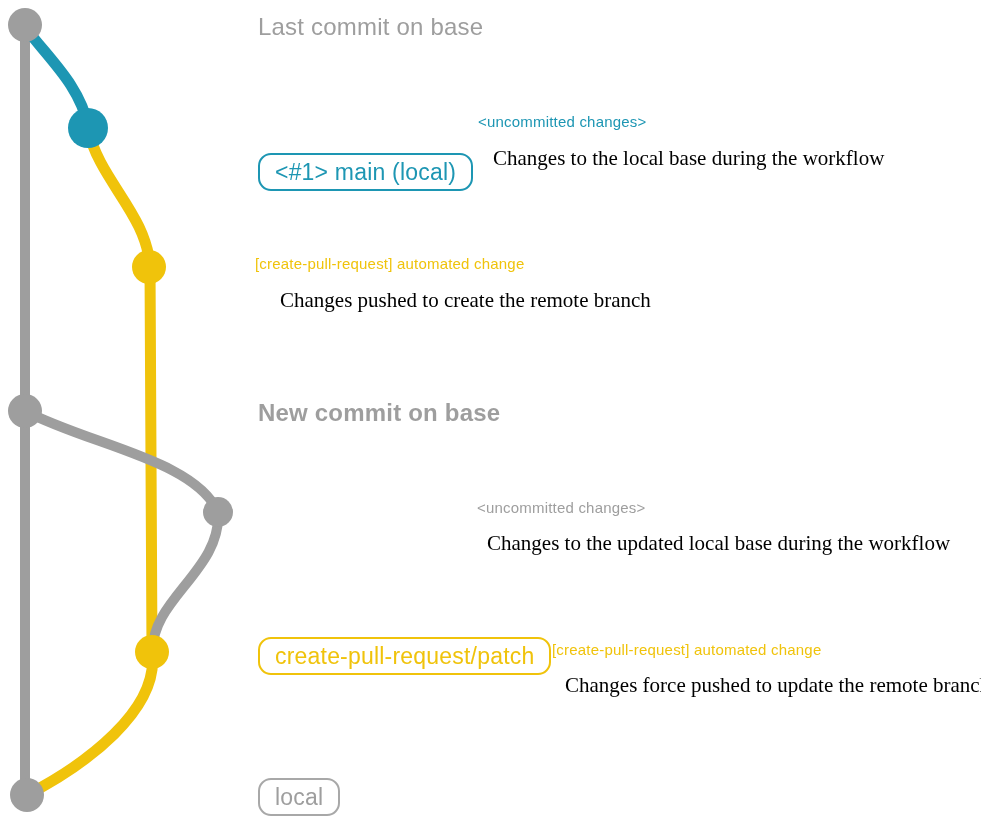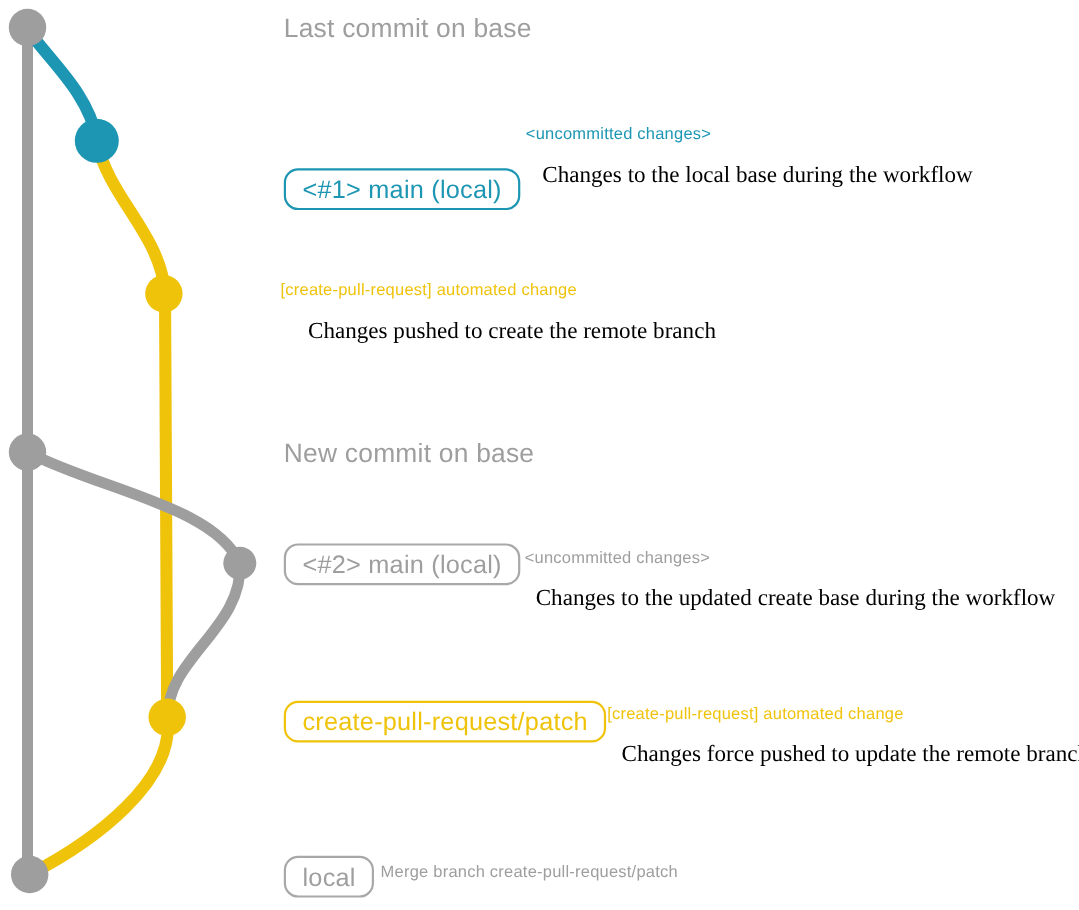--- a/index.html
+++ b/index.html
@@ -86,26 +86,24 @@
 
   <div class="abs annot" style="left:258px;top:13px;">Last commit on base</div>
 
   <div class="abs badge teal" style="left:258px;top:109px;">&lt;#1&gt; main (local)</div>
   <div class="abs title teal" style="left:478px;top:113px;">&lt;uncommitted changes&gt;</div>
   <div class="abs desc" style="left:493px;top:146px;">Changes to the local base during the workflow</div>
 
   <div class="abs title yellow" style="left:255px;top:255px;">[create-pull-request] automated change</div>
   <div class="abs desc" style="left:280px;top:288px;">Changes pushed to create the remote branch</div>
 
-  <div class="abs annot" style="left:258px;top:399px;">New commit on base</div>
+  <div class="abs annot" style="left:258px;top:399px;font-weight:bold;">New commit on base</div>
 
-  <div class="abs badge gray" style="left:258px;top:494px;">&lt;#2&gt; main (local)</div>
   <div class="abs title gray" style="left:477px;top:499px;">&lt;uncommitted changes&gt;</div>
-  <div class="abs desc" style="left:487px;top:531px;">Changes to the updated create base during the workflow</div>
+  <div class="abs desc" style="left:487px;top:531px;">Changes to the updated local base during the workflow</div>
 
   <div class="abs badge yellow" style="left:258px;top:637px;">create-pull-request/patch</div>
   <div class="abs title yellow" style="left:552px;top:641px;">[create-pull-request] automated change</div>
   <div class="abs desc" style="left:565px;top:673px;">Changes force pushed to update the remote branch</div>
 
   <div class="abs badge gray" style="left:258px;top:778px;">local</div>
-  <div class="abs title gray" style="left:346px;top:784px;">Merge branch create-pull-request/patch</div>
 
 </div>
 
 </body></html>

